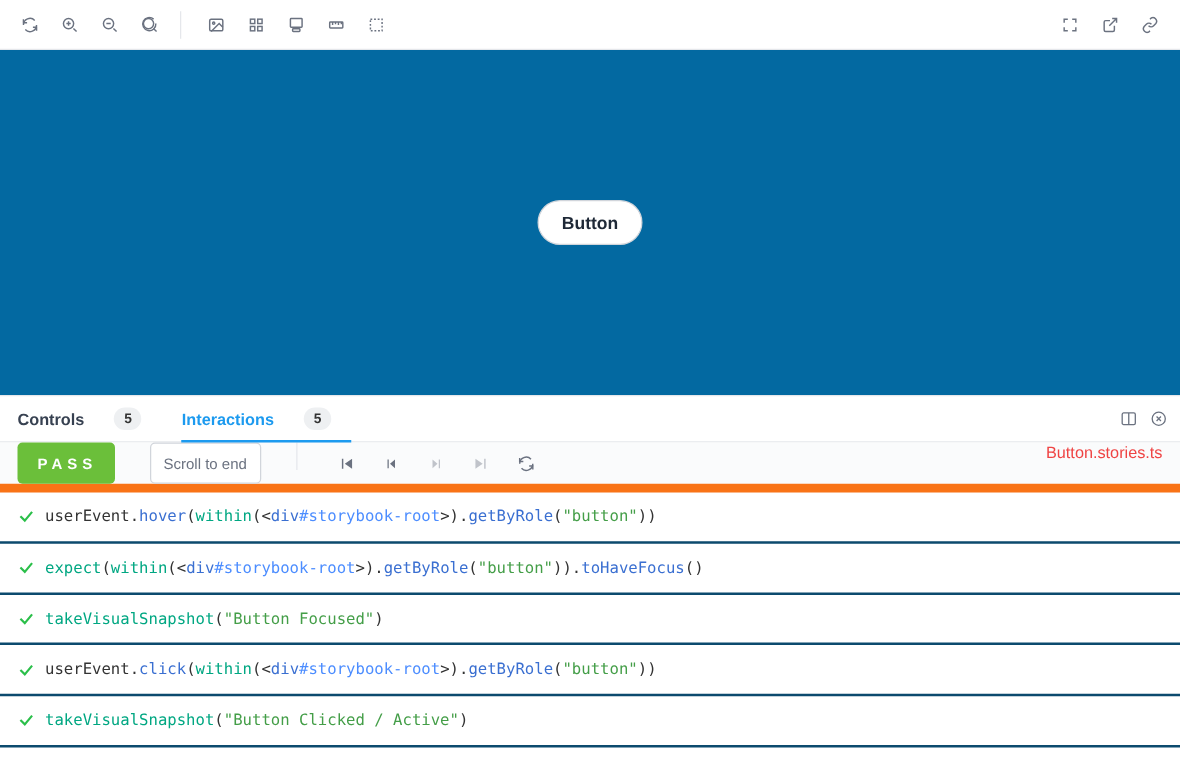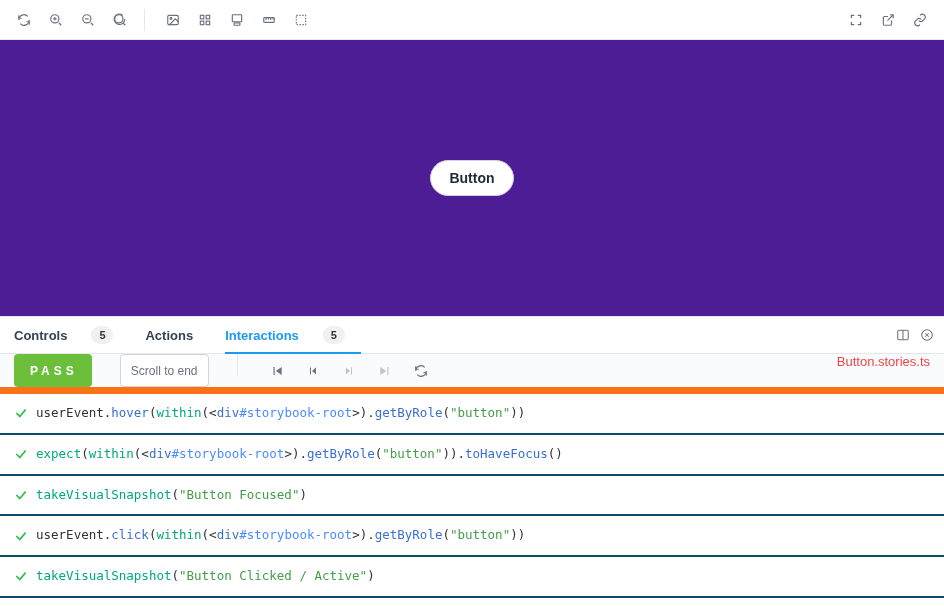--- a/index.html
+++ b/index.html
@@ -6,21 +6,21 @@
   html, body { margin: 0; padding: 0; font-family: -apple-system, BlinkMacSystemFont, "Segoe UI", Helvetica, Arial, sans-serif; background: #fff; color: #333; }
   .app { width: 944px; height: 606px; display: flex; flex-direction: column; overflow: hidden; }
 
   
   .toolbar { height: 40px; border-bottom: 1px solid #e5e7eb; display: flex; align-items: center; padding: 0 10px; gap: 4px; }
   .toolbar .icon-btn { width: 28px; height: 28px; display: inline-flex; align-items: center; justify-content: center; color: #6b7280; border-radius: 4px; cursor: pointer; }
   .toolbar .sep { width: 1px; height: 22px; background: #e5e7eb; margin: 0 10px 0 6px; }
   .toolbar .spacer { flex: 1; }
 
   
-  .canvas { flex: 0 0 276px; display: flex; align-items: center; justify-content: center; background: #4c1d95; }
+  .canvas { flex: 0 0 276px; display: flex; align-items: center; justify-content: center; background: #0369a1; }
   .story-button {
     padding: 9px 18px;
     border: 1px solid #d1d5db;
     border-radius: 999px;
     background: #fff;
     font-size: 14px;
     font-weight: 600;
     color: #1f2937;
     cursor: pointer;
   }
@@ -143,23 +143,20 @@
 
   <div class="canvas">
     <button class="story-button">Button</button>
   </div>
 
   <div class="addons-bar">
     <div class="tab">
       <span>Controls</span>
       <span class="badge">5</span>
     </div>
-    <div class="tab">
-      <span>Actions</span>
-    </div>
     <div class="tab selected">
       <span>Interactions</span>
       <span class="badge">5</span>
     </div>
     <span class="spacer"></span>
     <div class="right-icons">
       <span class="icon-btn">
         <svg width="14" height="14" viewBox="0 0 24 24" fill="none" stroke="currentColor" stroke-width="1.8">
             <rect x="3" y="4" width="18" height="16" rx="2"></rect>
             <path d="M12 4v16"></path>

